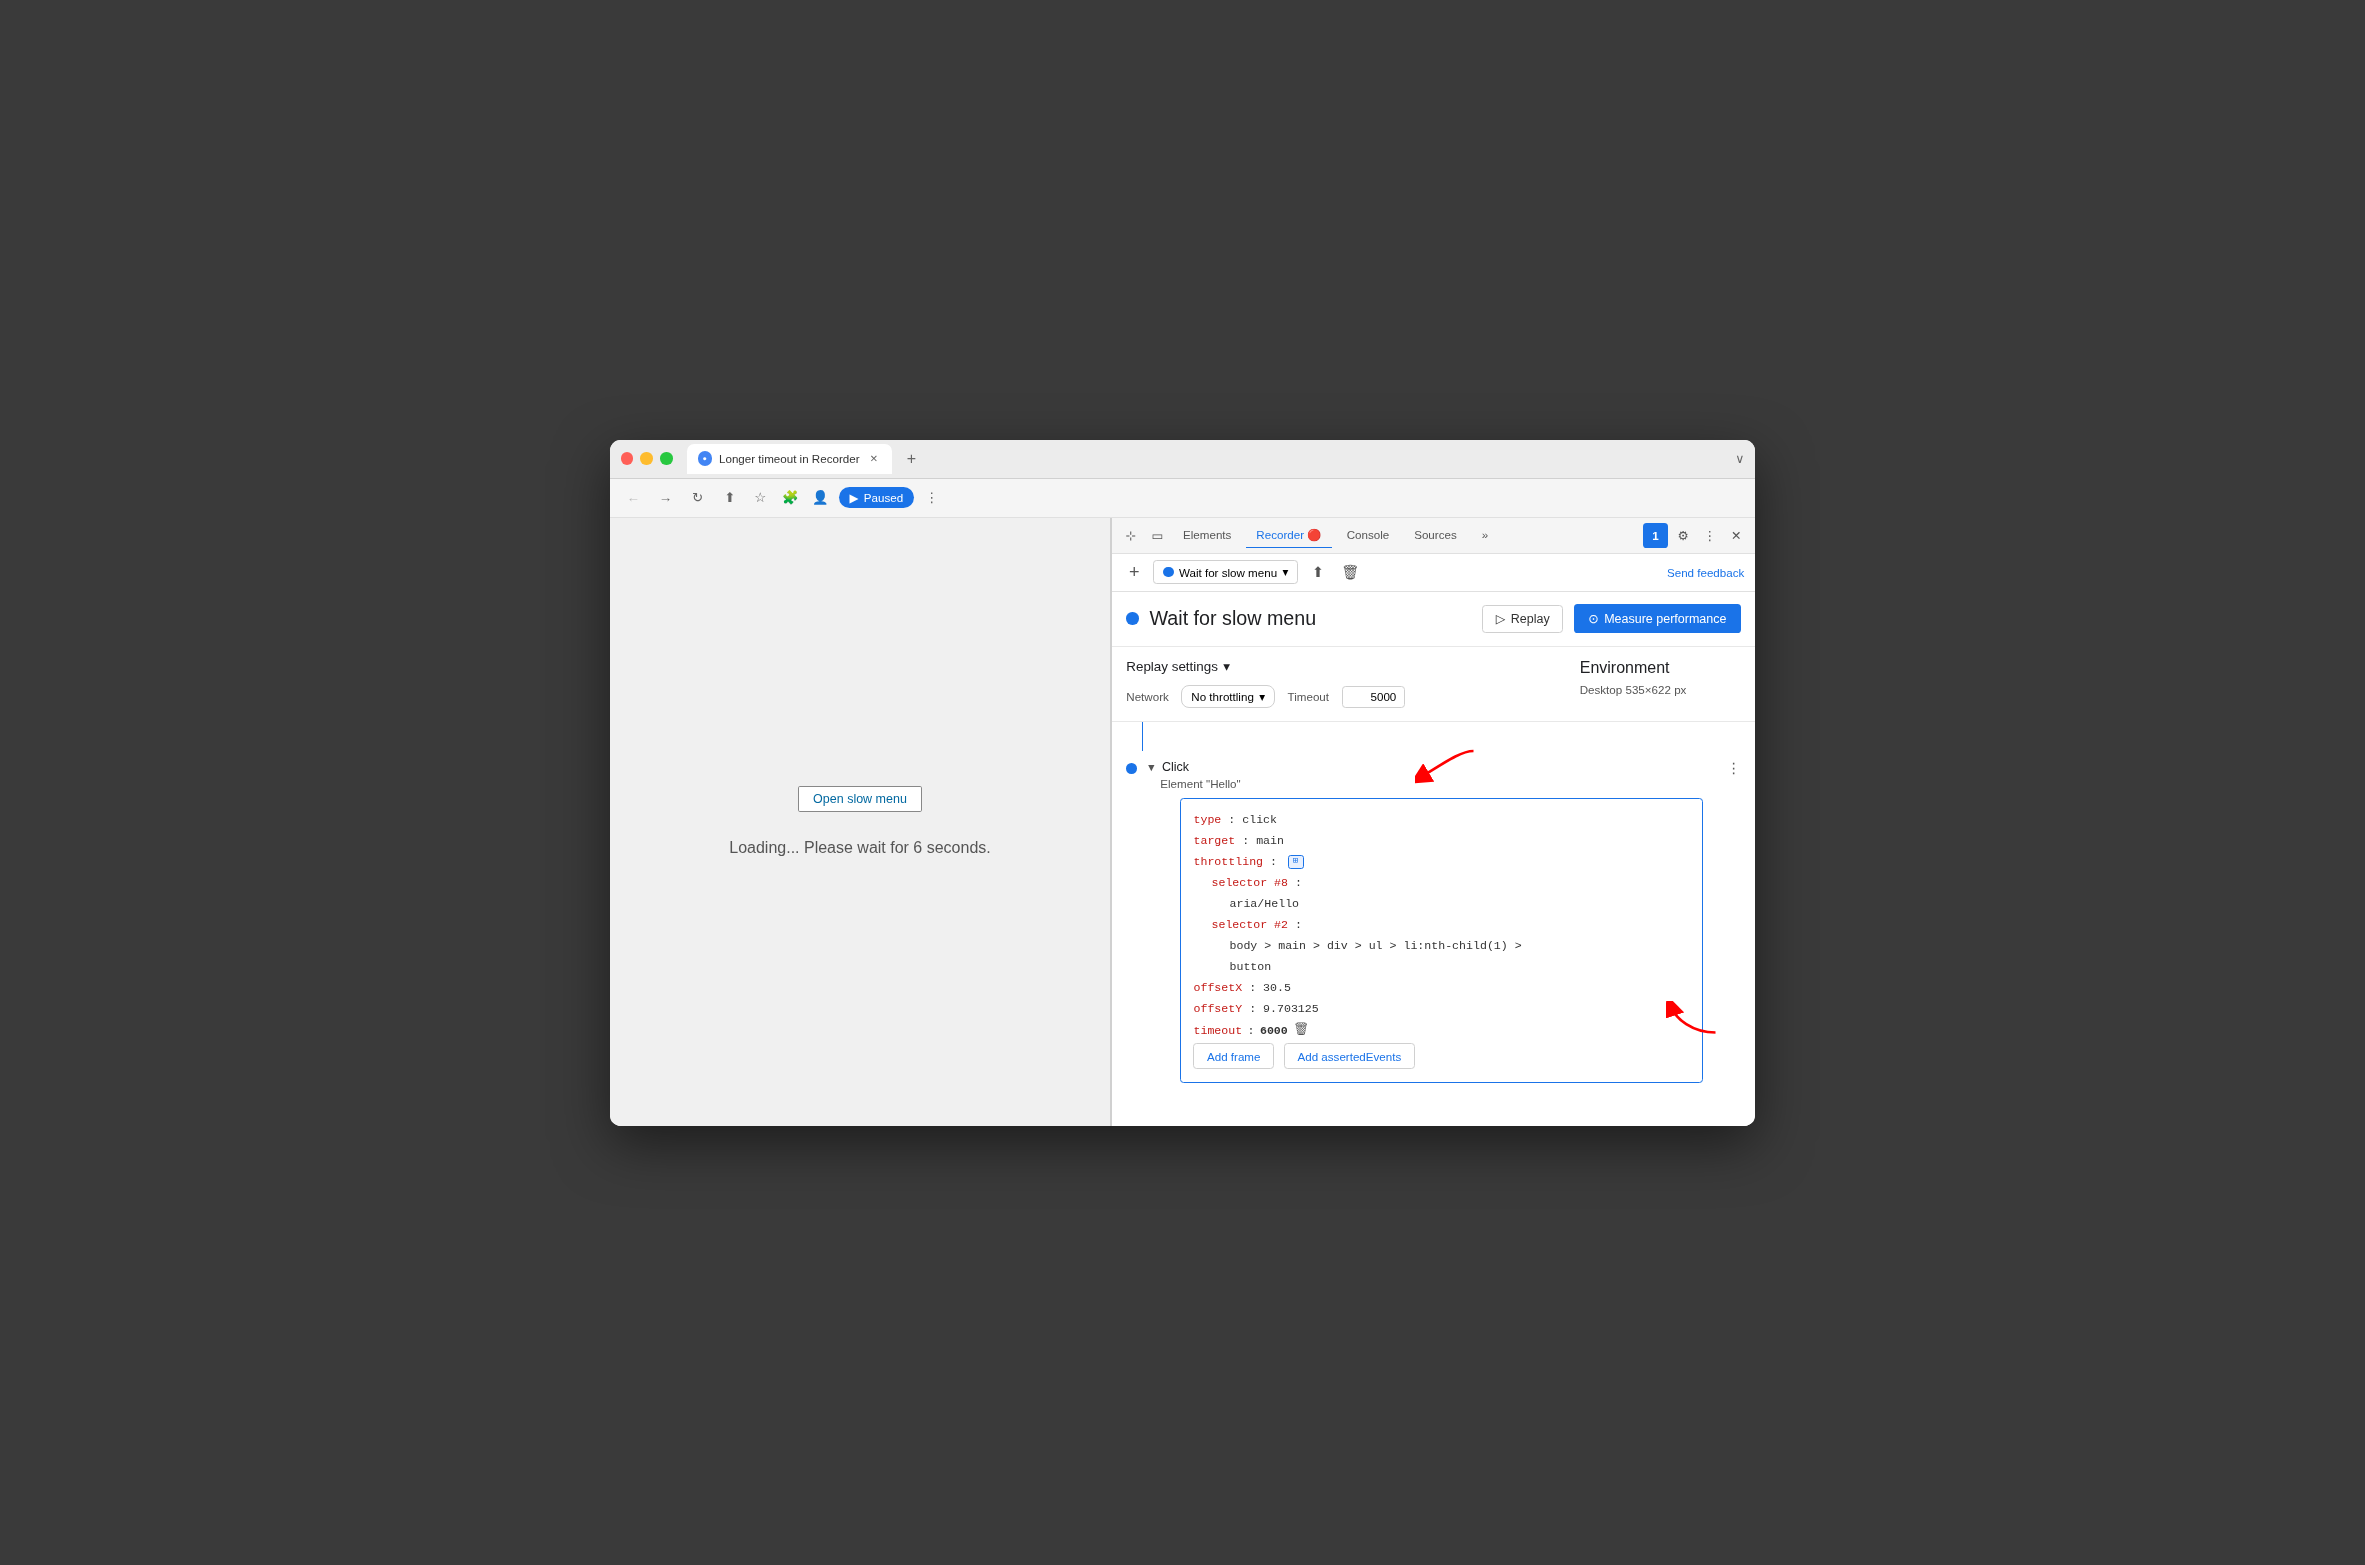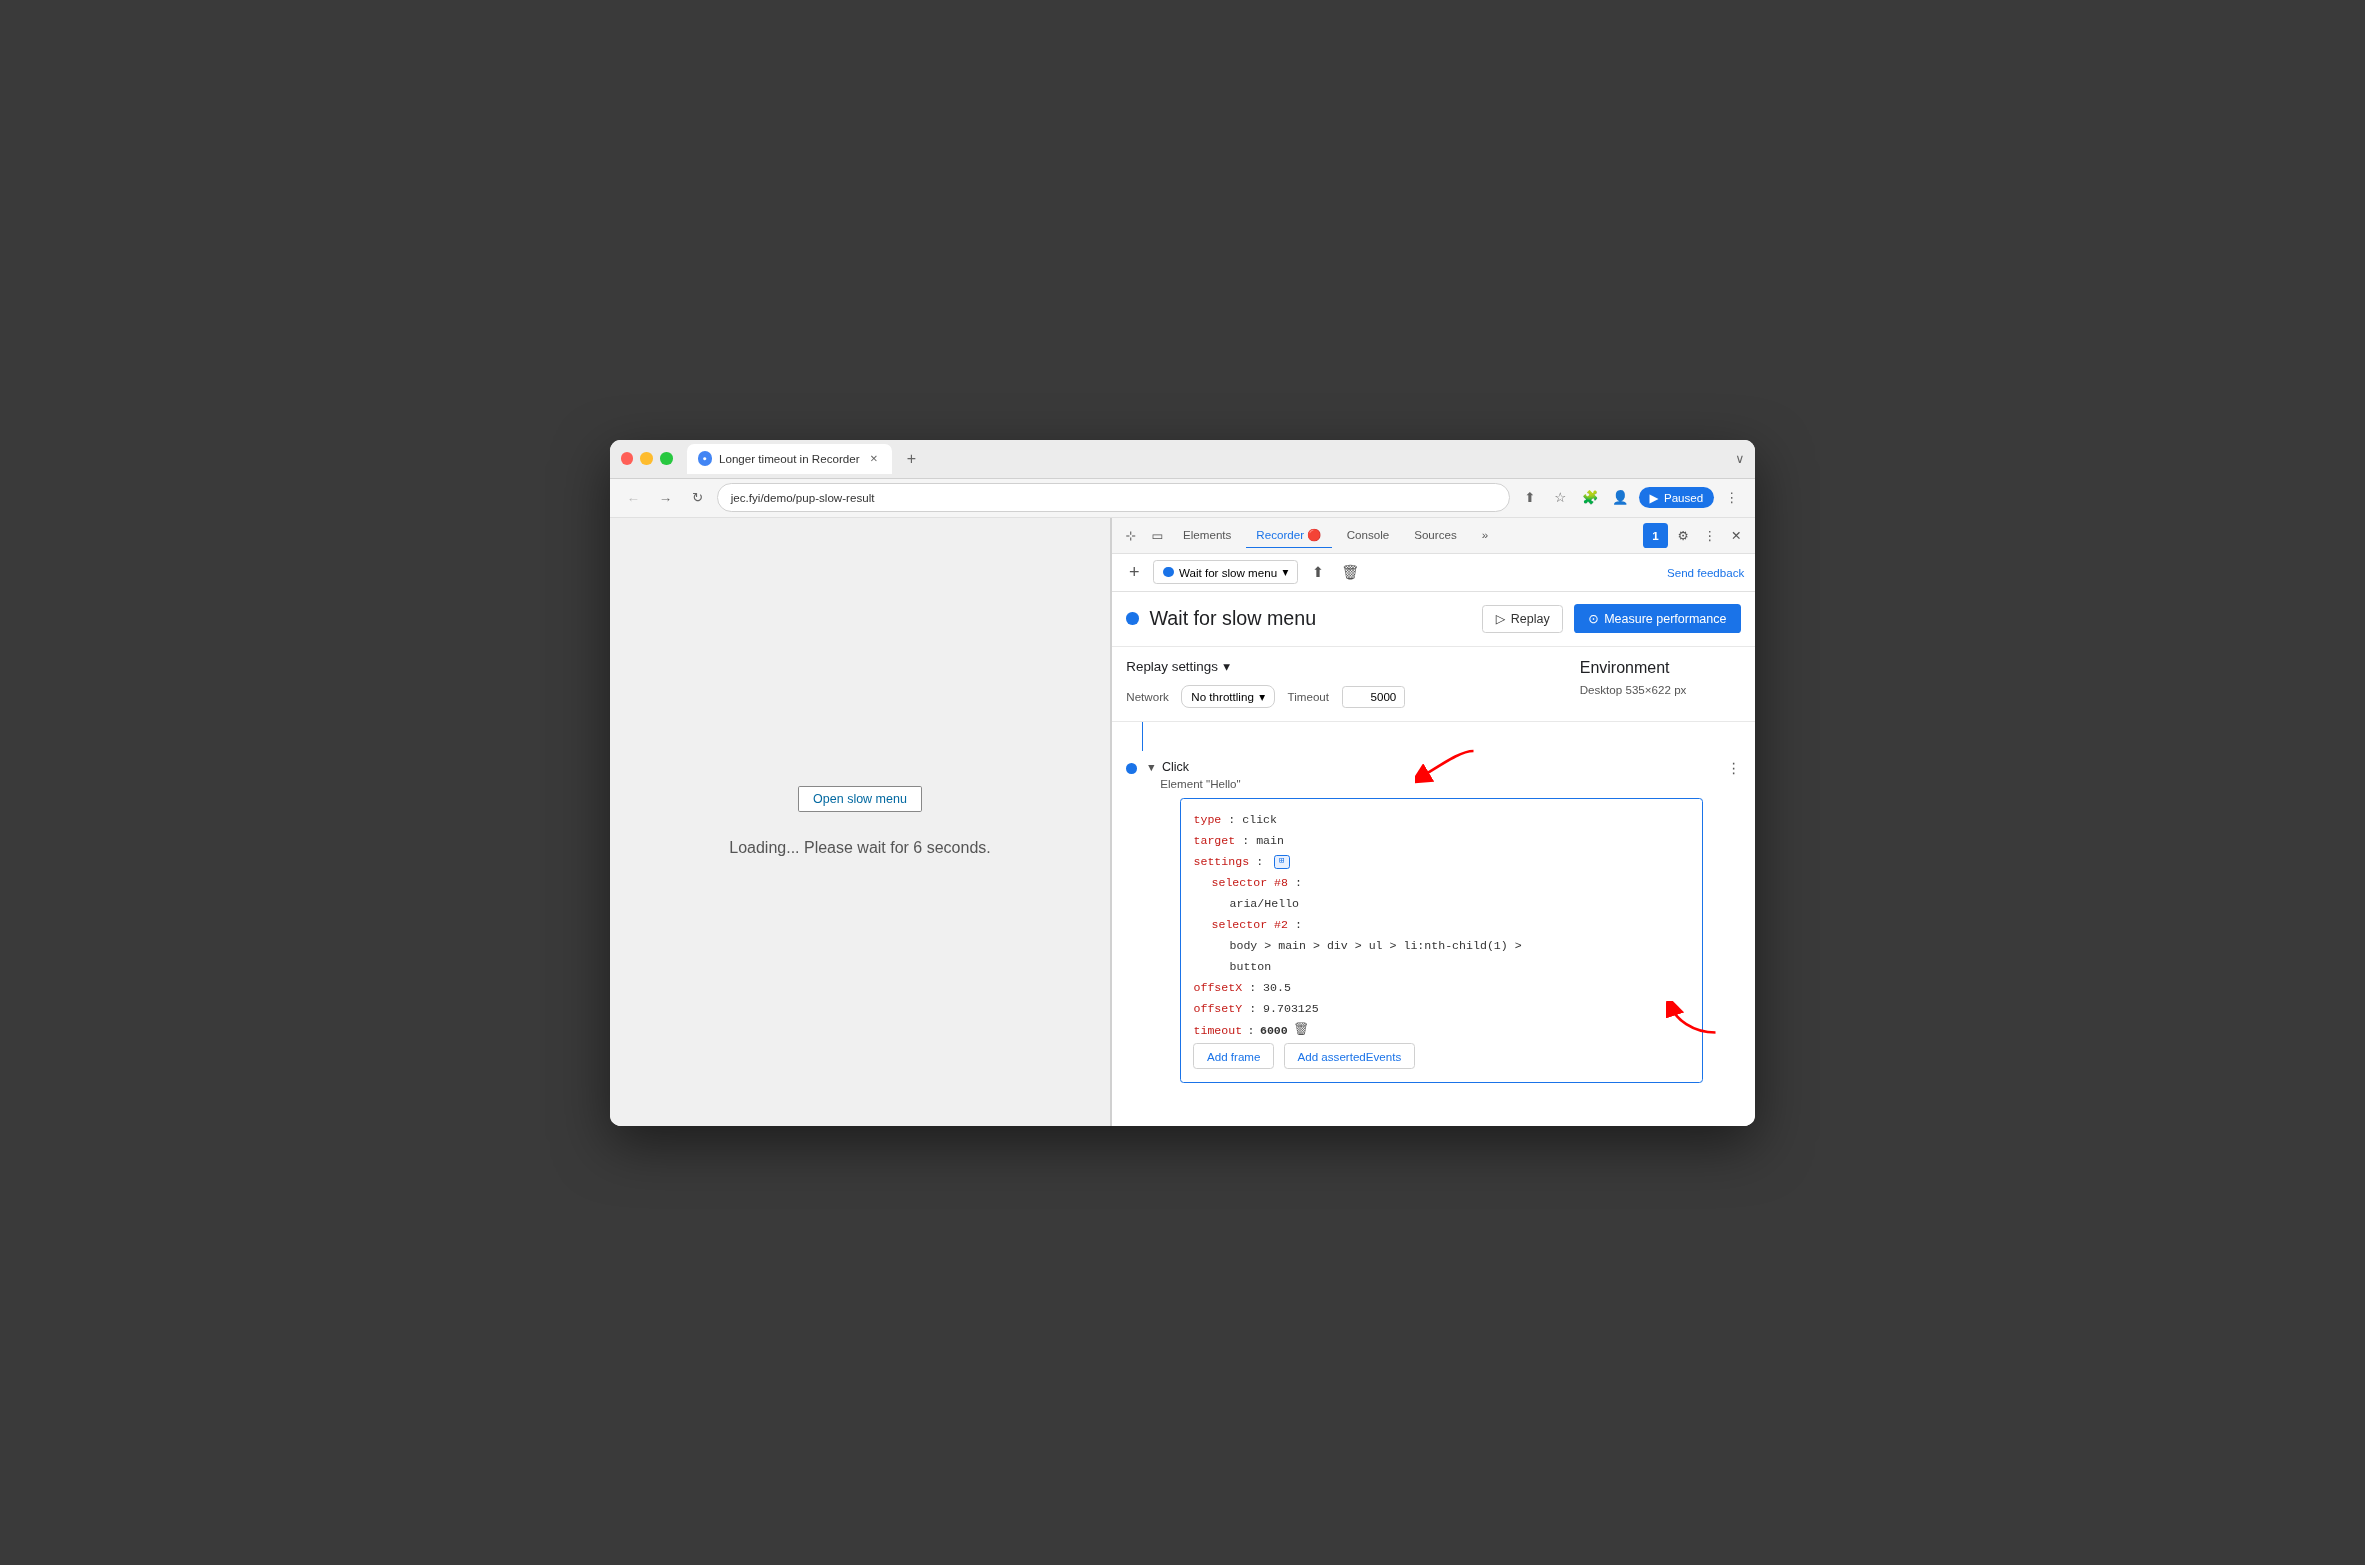--- a/index.html
+++ b/index.html
@@ -547,23 +547,20 @@
     </div>
     <div class="title-bar-controls">
       <span class="chevron-down">∨</span>
     </div>
   </div>
 
   <div class="nav-bar">
     <div class="nav-btn disabled">←</div>
     <div class="nav-btn">→</div>
     <div class="nav-btn">↻</div>
-    <div class="address-bar">
-      <span class="address-bar-url">jec.fyi/demo/pup-slow-result</span>
-    </div>
     <div class="nav-right-icons">
       <div class="icon-btn">⬆</div>
       <div class="icon-btn">☆</div>
       <div class="icon-btn">🧩</div>
       <div class="icon-btn">👤</div>
       <div class="paused-badge">
         ▶ <span>Paused</span>
       </div>
       <div class="icon-btn">⋮</div>
     </div>
@@ -675,21 +672,21 @@
                   <span class="code-key">type</span>
                   <span class="code-val">: </span>
                   <span class="code-val">click</span>
                 </div>
                 <div class="code-line">
                   <span class="code-key">target</span>
                   <span class="code-val">: </span>
                   <span class="code-val">main</span>
                 </div>
                 <div class="code-line">
-                  <span class="code-key">settings</span>
+                  <span class="code-key">throttling</span>
                   <span class="code-val">: </span>
                   <span class="selector-icon">⊞</span>
                 </div>
                 <div class="code-line code-indent1">
                   <span class="code-key">selector #8</span>
                   <span class="code-val">:</span>
                 </div>
                 <div class="code-line code-indent2">
                   <span class="code-val">aria/Hello</span>
                 </div>

